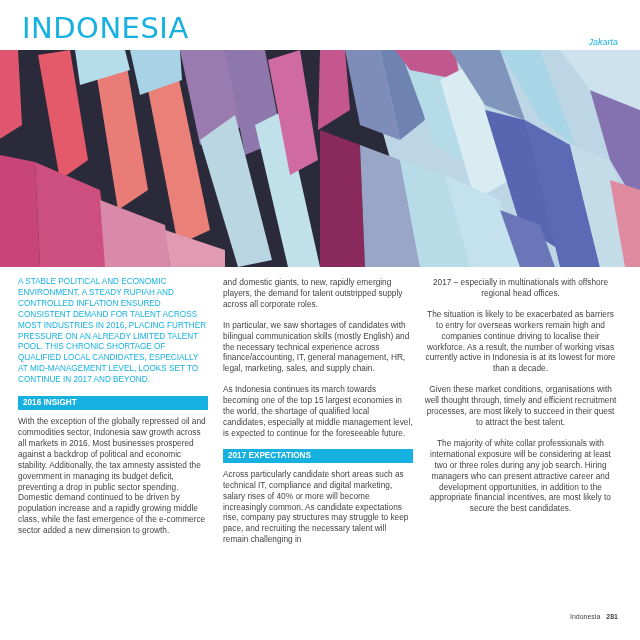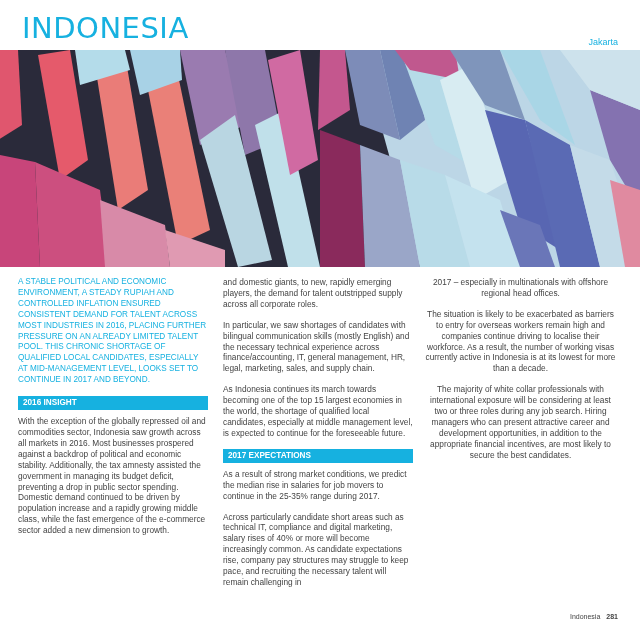--- a/index.html
+++ b/index.html
@@ -1,18 +1,18 @@
 <!DOCTYPE html>
 <html><head>
 <meta charset="utf-8">
 <style>
   html, body { margin:0; padding:0; background:#ffffff; }
   body { width:640px; height:640px; position:relative; overflow:hidden; font-family:"Liberation Sans", sans-serif; }
   .title { position:absolute; left:22px; top:11px; font-family:"DejaVu Sans", sans-serif; font-size:29px; font-weight:normal; color:#16b1e0; letter-spacing:0.5px; line-height:34px; }
-  .city { position:absolute; right:22px; top:37px; font-size:9px; color:#16b1e0; }
+  .city { position:absolute; right:22px; top:37px; font-size:9px; color:#16b1e0;font-style:italic; }
   .hero { position:absolute; left:0; top:50px; width:640px; height:217px; overflow:hidden; background:#b8d4e6; }
   .hero svg { display:block; }
   .col { position:absolute; top:277px; font-size:8.3px; line-height:10.9px; color:#444; }
   .col p { margin:0 0 10px 0; }
   .c1 { left:18px; width:190px; }
   .c2 { left:223px; width:190px; }
   .c3 { left:423px; width:195px;text-align:center; }
   .lead { color:#16b1e0; text-transform:uppercase; font-size:8.2px; line-height:10.9px; margin:0 0 6px 0; }
   .band { background:#16b1e0; color:#fff; font-weight:bold; font-size:8.2px; height:14px; line-height:14px; padding-left:5px; margin:2px 0 6px 0; }
   .footer { position:absolute; right:22px; top:613px; font-size:7px; color:#444; }
@@ -73,25 +73,25 @@
   <p class="lead">A stable political and economic environment, a steady Rupiah and controlled inflation ensured consistent demand for talent across most industries in 2016, placing further pressure on an already limited talent pool. This chronic shortage of qualified local candidates, especially at mid-management level, looks set to continue in 2017 and beyond.</p>
   <div class="band">2016 INSIGHT</div>
   <p>With the exception of the globally repressed oil and commodities sector, Indonesia saw growth across all markets in 2016. Most businesses prospered against a backdrop of political and economic stability. Additionally, the tax amnesty assisted the government in managing its budget deficit, preventing a drop in public sector spending. Domestic demand continued to be driven by population increase and a rapidly growing middle class, while the fast emergence of the e-commerce sector added a new dimension to growth.</p>
 </div>
 
 <div class="col c2">
   <p>and domestic giants, to new, rapidly emerging players, the demand for talent outstripped supply across all corporate roles.</p>
   <p>In particular, we saw shortages of candidates with bilingual communication skills (mostly English) and the necessary technical experience across finance/accounting, IT, general management, HR, legal, marketing, sales, and supply chain.</p>
   <p>As Indonesia continues its march towards becoming one of the top 15 largest economies in the world, the shortage of qualified local candidates, especially at middle management level, is expected to continue for the foreseeable future.</p>
   <div class="band">2017 EXPECTATIONS</div>
-  <p>As a result of strong market conditions, we predict the median rise in salaries for job movers to continue in the 25-35% range during 2017.</p>
   <p>Across particularly candidate short areas such as technical IT, compliance and digital marketing, salary rises of 40% or more will become increasingly common. As candidate expectations rise, company pay structures may struggle to keep pace, and recruiting the necessary talent will remain challenging in</p>
 </div>
 
 <div class="col c3">
   <p>2017 – especially in multinationals with offshore regional head offices.</p>
   <p>The situation is likely to be exacerbated as barriers to entry for overseas workers remain high and companies continue driving to localise their workforce. As a result, the number of working visas currently active in Indonesia is at its lowest for more than a decade.</p>
+  <p>Given these market conditions, organisations with well thought through, timely and efficient recruitment processes, are most likely to succeed in their quest to attract the best talent.</p>
   <p>The majority of white collar professionals with international exposure will be considering at least two or three roles during any job search. Hiring managers who can present attractive career and development opportunities, in addition to the appropriate financial incentives, are most likely to secure the best candidates.</p>
 </div>
 
 <div class="footer">
   <span>Indonesia</span><span class="pg">281</span>
 </div>
 
 </body></html>

